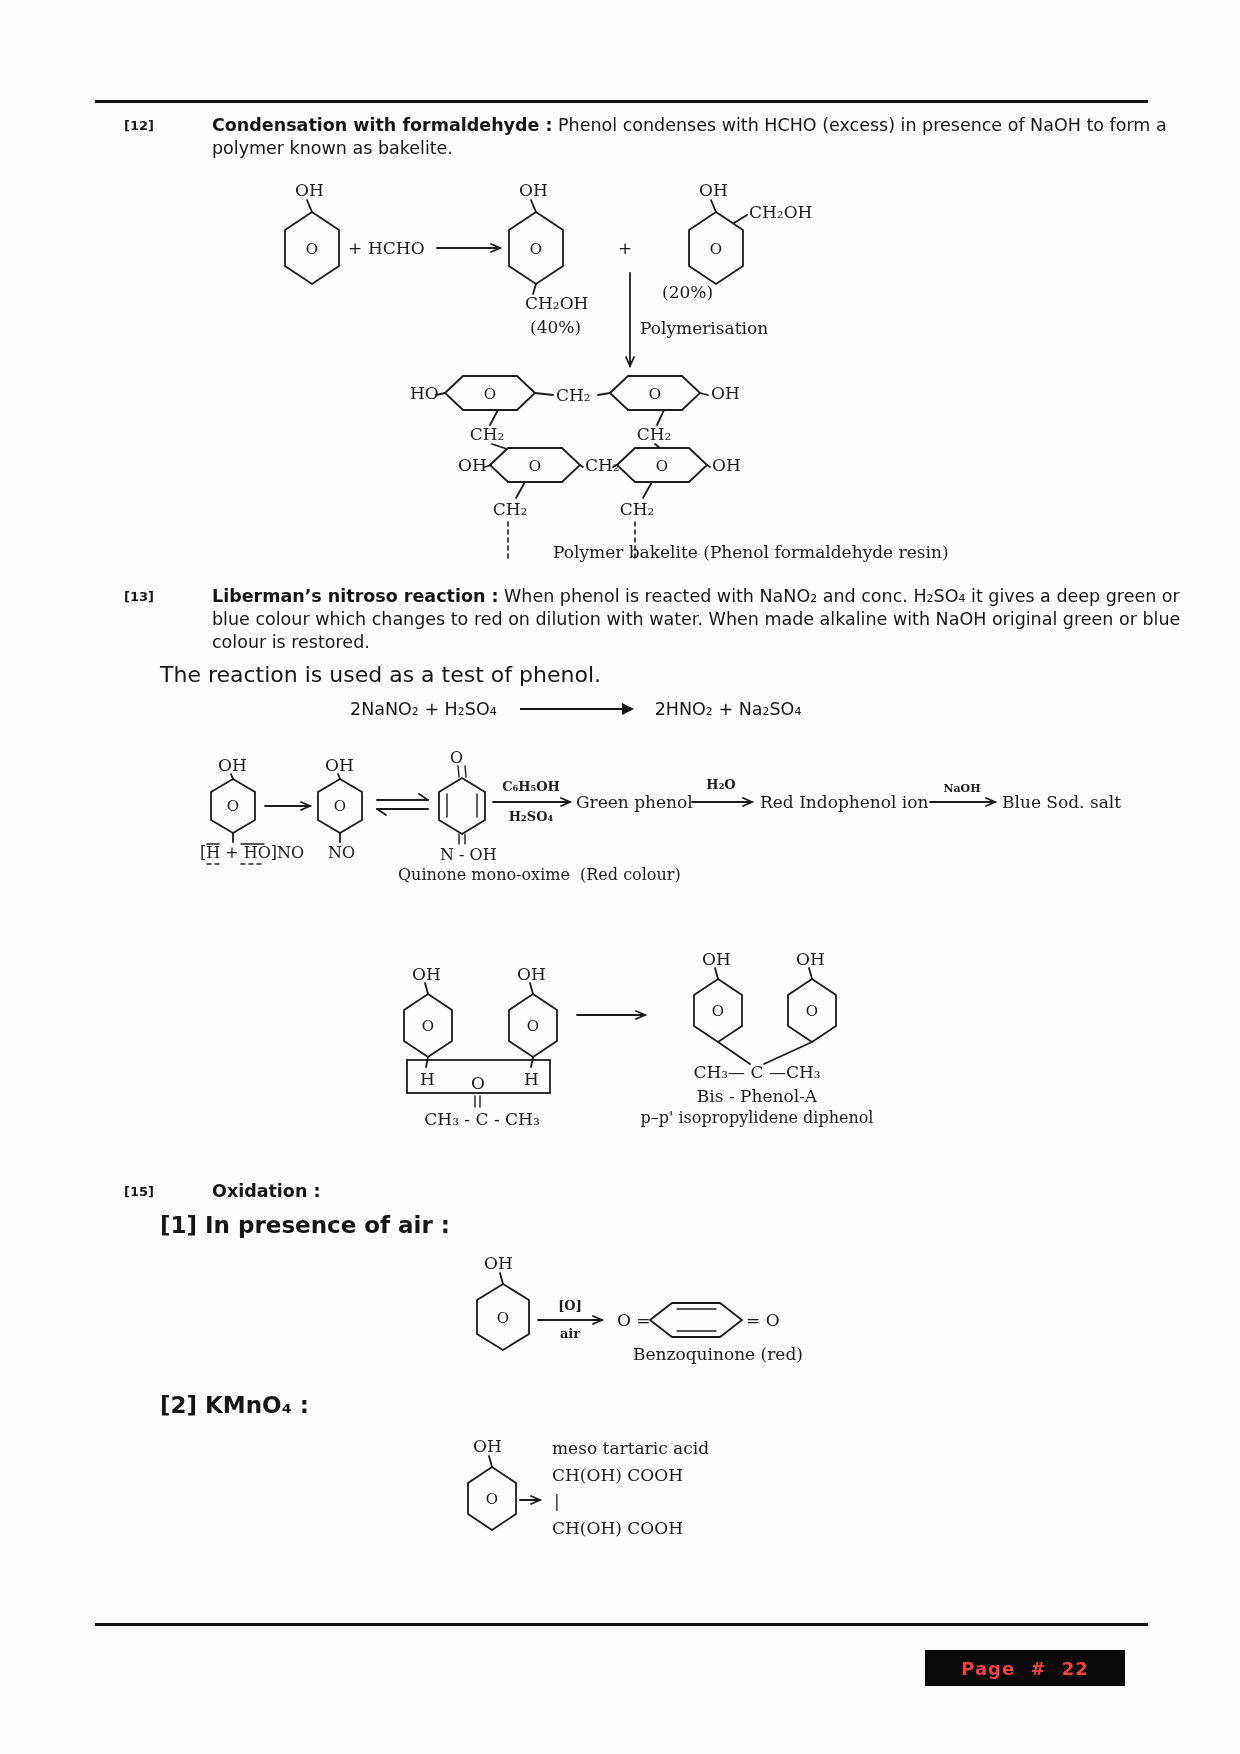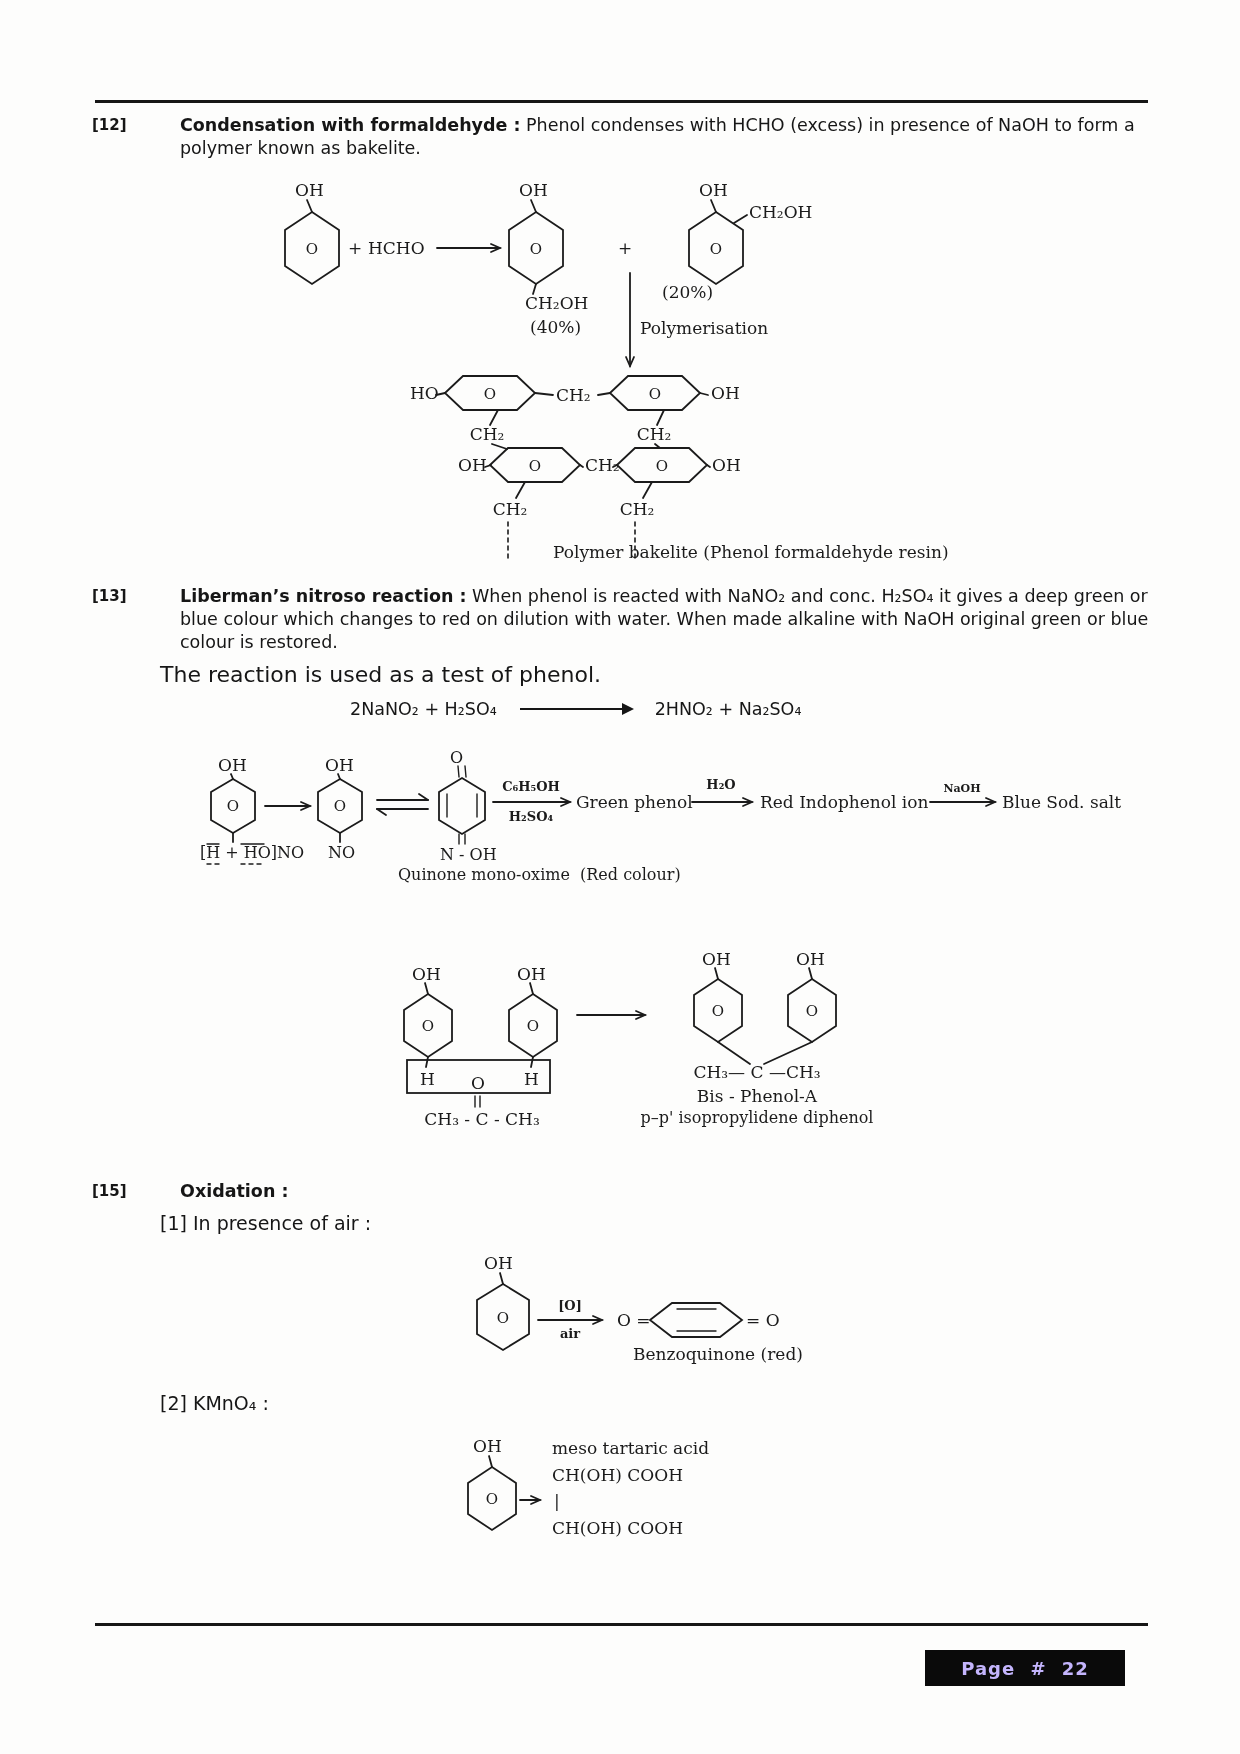--- a/index.html
+++ b/index.html
@@ -4,24 +4,24 @@
 <style>
   html,body { margin:0; padding:0; background:#d9d9d9; }
   .page {
     position:relative; width:1240px; height:1754px; margin:0 auto;
     background:#fdfdfc; color:#161616;
     font-family:"DejaVu Sans", sans-serif;
     overflow:hidden;
   }
   .rule { position:absolute; left:95px; width:1053px; height:2.5px; background:#161616; }
   .item { position:absolute; left:92px; display:flex; }
-  .item .num { width:68px; flex:none; font-weight:bold; font-size:15px; line-height:23px; }
+  .item .num { width:68px; flex:none; font-weight:bold; font-size:13px; line-height:23px;margin-left:32px; }
   .item .txt { width:992px; font-size:17.5px; line-height:23px;margin-left:20px; }
   .item .txt b { font-weight:bold; }
-  .subhead { position:absolute; left:160px; font-weight:normal; font-size:19px; }
+  .subhead { position:absolute; left:160px; font-weight:bold; font-size:23px; }
   .note { position:absolute; left:160px; font-size:22px; }
   .equation { position:absolute; left:350px; top:699px; display:flex; align-items:center; gap:23px; font-size:17.5px; }
   .eq-arrow { position:relative; width:112px; height:2px; background:#161616; }
   .eq-arrow::after {
     content:""; position:absolute; right:-2px; top:-5.5px;
     border-top:6px solid transparent; border-bottom:6px solid transparent;
     border-left:12px solid #161616;
   }
   svg.d { position:absolute; overflow:visible; }
   svg.d polygon, svg.d line, svg.d path, svg.d rect, svg.d polyline {
@@ -33,21 +33,21 @@
   }
   svg.d text.l17 { font-size:17px; }
   svg.d text.ring-o { font-size:15px; text-anchor:middle; }
   svg.d text.mid { text-anchor:middle; }
   svg.d text.sm { font-size:13px; font-weight:bold; text-anchor:middle; }
   svg.d text.xs { font-size:11px; font-weight:bold; text-anchor:middle; }
   svg.d line.dash { stroke-dasharray:4 4; stroke-width:1.6; }
   svg.d line.thin { stroke-width:1.4; }
   .footer-box {
     position:absolute; left:925px; top:1650px; width:200px; height:36px;
-    background:#0a0a0a; color:#c4b5fd; font-weight:bold; font-size:18px;
+    background:#0a0a0a; color:#ef4444; font-weight:bold; font-size:18px;
     display:flex; align-items:center; justify-content:center;
     word-spacing:8px; letter-spacing:1px;
     font-family:"DejaVu Sans", sans-serif;
   }
 </style>
 </head>
 <body>
 
 <div class="page">
 

